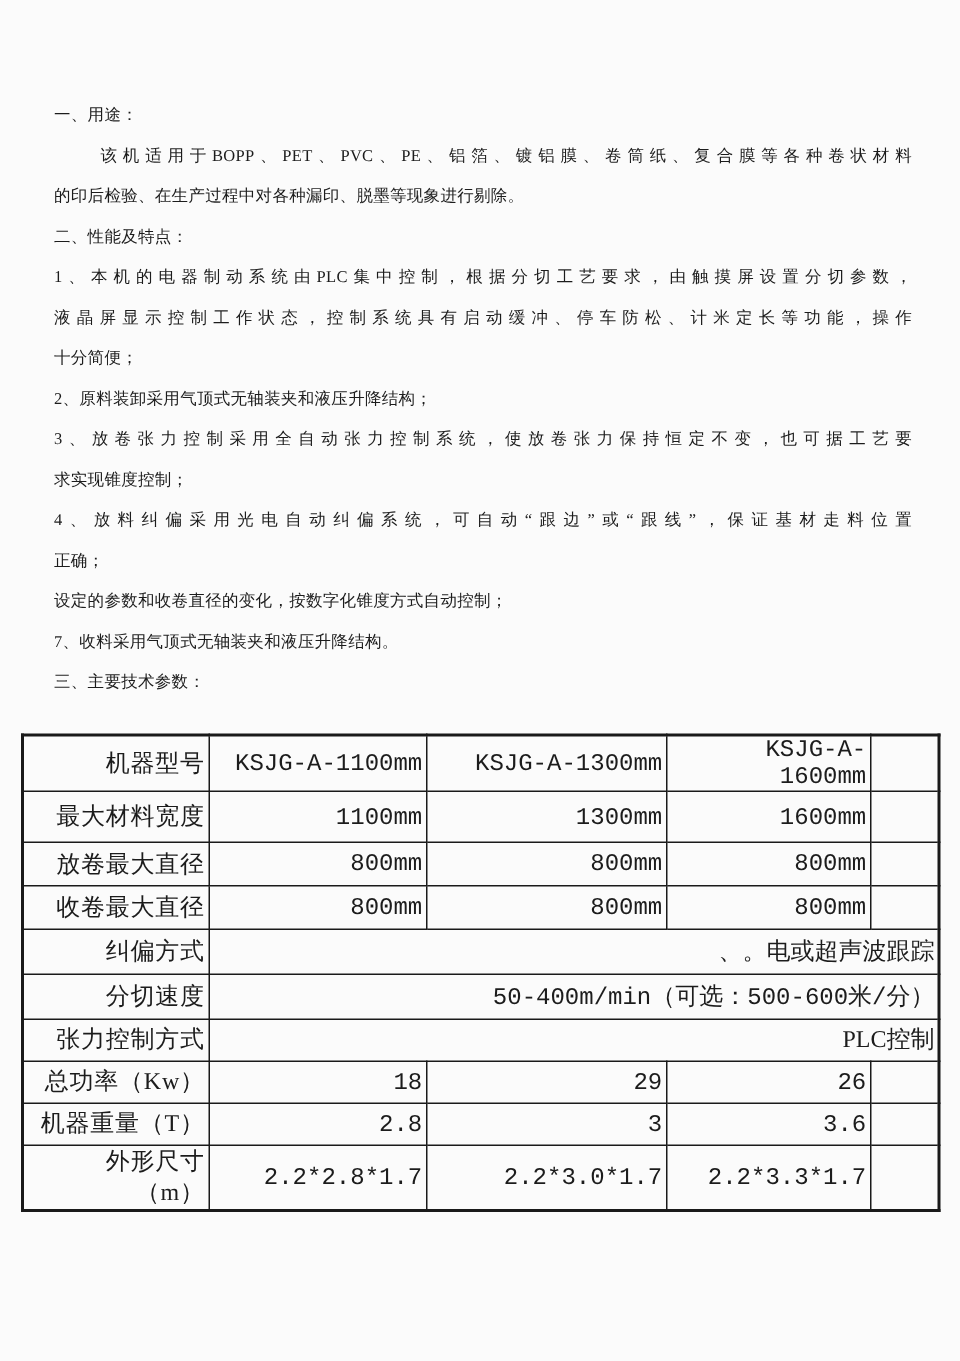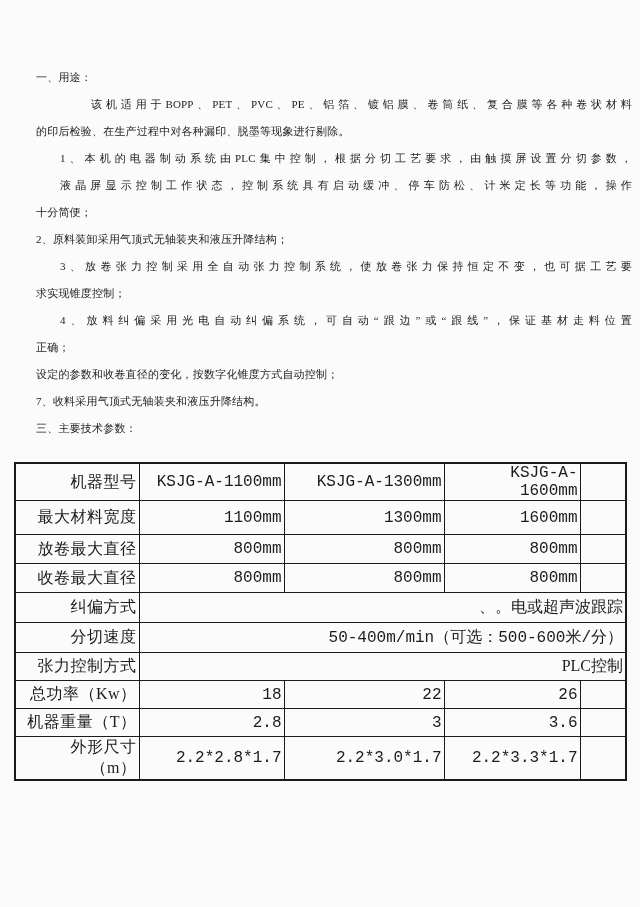--- a/index.html
+++ b/index.html
@@ -10,21 +10,21 @@
     font-family:"Liberation Serif","DejaVu Serif",serif;
     overflow:hidden;
   }
   .doc{padding:64px 0 0 36px;}
   .ln{
     width:572px;
     font-size:11px;
     line-height:27px;
     letter-spacing:0.2px;
   }
-  .ln.fill{text-align:justify;text-align-last:justify;margin-left:24px;}
+  .ln.fill{text-align:justify;text-align-last:justify;}
   .ln.indent{text-indent:31px;}
   table.spec{
     border-collapse:collapse;
     table-layout:fixed;
     width:611px;
     margin:20px 0 0 14px;
     border:2px solid #1a1a1a;
   }
   table.spec td{
     border:1px solid #1a1a1a;
@@ -47,20 +47,21 @@
   tr.r37{height:37px;} tr.r34{height:34px;} tr.r29{height:29px;}
   tr.r30{height:30px;padding-left:13px;} tr.r28{height:28px;}
 </style>
 </head>
 <body>
 
 <div class="doc">
   <div class="ln">一、用途：</div>
   <div class="ln fill indent">该机适用于BOPP、PET、PVC、PE、铝箔、镀铝膜、卷筒纸、复合膜等各种卷状材料</div>
   <div class="ln">的印后检验、在生产过程中对各种漏印、脱墨等现象进行剔除。</div>
+  <div class="ln">二、性能及特点：</div>
   <div class="ln fill">1、本机的电器制动系统由PLC集中控制，根据分切工艺要求，由触摸屏设置分切参数，</div>
   <div class="ln fill">液晶屏显示控制工作状态，控制系统具有启动缓冲、停车防松、计米定长等功能，操作</div>
   <div class="ln">十分简便；</div>
   <div class="ln">2、原料装卸采用气顶式无轴装夹和液压升降结构；</div>
   <div class="ln fill">3、放卷张力控制采用全自动张力控制系统，使放卷张力保持恒定不变，也可据工艺要</div>
   <div class="ln">求实现锥度控制；</div>
   <div class="ln fill">4、放料纠偏采用光电自动纠偏系统，可自动“跟边”或“跟线”，保证基材走料位置</div>
   <div class="ln">正确；</div>
   <div class="ln">设定的参数和收卷直径的变化，按数字化锥度方式自动控制；</div>
   <div class="ln">7、收料采用气顶式无轴装夹和液压升降结构。</div>
@@ -112,21 +113,21 @@
       <td class="lab">分切速度</td>
       <td class="mval mono" colspan="4">50-400m/min（可选：500-600米/分）</td>
     </tr>
     <tr class="r28">
       <td class="lab">张力控制方式</td>
       <td class="mval" colspan="4">PLC控制</td>
     </tr>
     <tr class="r28">
       <td class="lab">总功率（Kw）</td>
       <td class="mono">18</td>
-      <td class="mono">22</td>
+      <td class="mono">29</td>
       <td class="mono">26</td>
       <td></td>
     </tr>
     <tr class="r28">
       <td class="lab">机器重量（T）</td>
       <td class="mono">2.8</td>
       <td class="mono">3</td>
       <td class="mono">3.6</td>
       <td></td>
     </tr>

